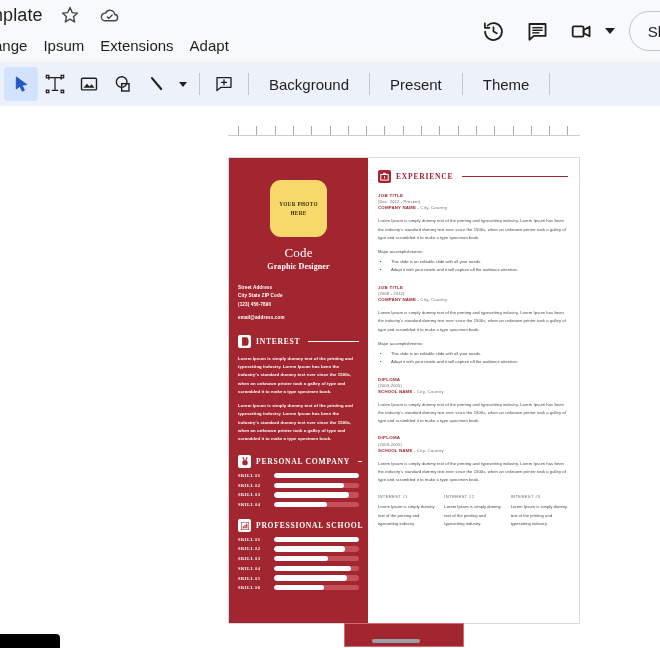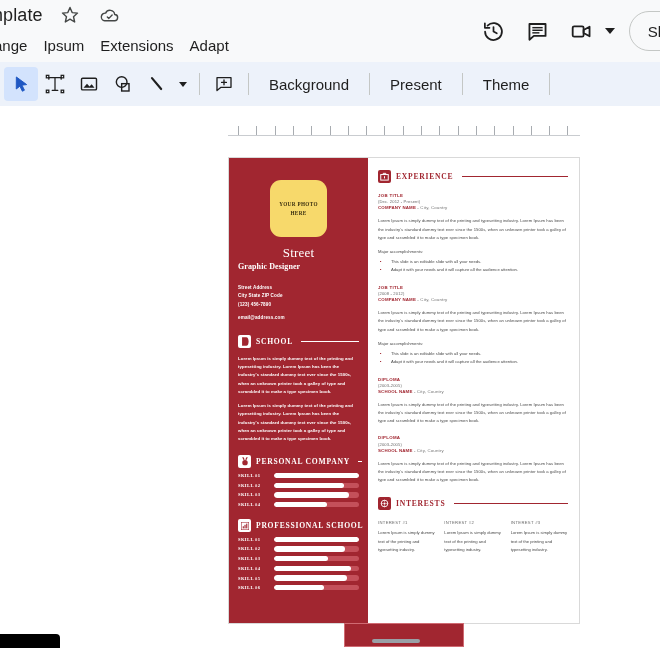--- a/index.html
+++ b/index.html
@@ -196,21 +196,21 @@
   }
   .person-name {
     text-align: center;
     font-family: "Liberation Serif", serif;
     font-size: 13px;
     margin-top: 8px;
     color: #ffffff;
     letter-spacing: 0.2px;
   }
   .person-role {
-    text-align: left;
+    text-align: center;
     font-family: "Liberation Serif", serif;
     font-size: 8px;
     font-weight: bold;
     margin-top: 1px;
     color: #ffffff;
     letter-spacing: 0.1px;
   }
   .contact {
     margin-top: 13px;
     font-size: 4.6px;
@@ -550,38 +550,38 @@
 
   <div class="canvas-area">
 
     <div class="slide">
 
       <div class="col-left">
         <div class="photo-box">
           <div>YOUR PHOTO</div>
           <div>HERE</div>
         </div>
-        <div class="person-name">Street</div>
+        <div class="person-name">Code</div>
         <div class="person-role">Graphic Designer</div>
 
         <div class="contact">
           <div>Street Address</div>
           <div>City State ZIP Code</div>
           <div>(123) 456-7890</div>
           <div class="gap"></div>
           <div>email@address.com</div>
         </div>
 
         <div class="sec-head">
           <div class="sec-icon">
             <svg width="8" height="9" viewBox="0 0 12 13" fill="#A12630">
                 <path d="M1.6 0h6.2c2.3 0 3.6 2.6 3.6 6.4S10.1 13 7.8 13H1.6z"></path>
               </svg>
           </div>
-          <div class="sec-title">SCHOOL</div>
+          <div class="sec-title">INTEREST</div>
           <div class="sec-rule"></div>
         </div>
         <div class="body-text">Lorem Ipsum is simply dummy text of the printing and typesetting industry. Lorem Ipsum has been the industry's standard dummy text ever since the 1500s, when an unknown printer took a galley of type and scrambled it to make a type specimen book.</div>
         <div class="body-text">Lorem Ipsum is simply dummy text of the printing and typesetting industry. Lorem Ipsum has been the industry's standard dummy text ever since the 1500s, when an unknown printer took a galley of type and scrambled it to make a type specimen book.</div>
 
         <div class="sec-head">
           <div class="sec-icon">
             <svg width="8" height="9" viewBox="0 0 12 13" fill="#A12630">
               <path d="M1.8 0h2.1l1.6 3.6L4 4.6zM10.2 0H8.1L6.5 3.6 7.9 4.6z"></path>
               <circle cx="6" cy="8.2" r="4.1"></circle>
@@ -727,34 +727,20 @@
               <div class="entry-desc">Lorem Ipsum is simply dummy text of the printing and typesetting industry. Lorem Ipsum has been the industry's standard dummy text ever since the 1500s, when an unknown printer took a galley of type and scrambled it to make a type specimen book.</div>
             </div>
             <div class="entry">
               <div class="entry-title">DIPLOMA</div>
               <div class="entry-date">(2003-2005)</div>
               <div class="entry-org"><b>SCHOOL NAME</b><span> - City, Country</span></div>
               <div class="entry-desc">Lorem Ipsum is simply dummy text of the printing and typesetting industry. Lorem Ipsum has been the industry's standard dummy text ever since the 1500s, when an unknown printer took a galley of type and scrambled it to make a type specimen book.</div>
             </div>
           </div>
 
-        <div class="rsec-head" style="margin-top:13px">
-          <div class="rsec-icon">
-            <svg width="9" height="9" viewBox="0 0 12 12" fill="none" stroke="#ffffff" stroke-width="1.2">
-              <circle cx="6" cy="6" r="4.4"></circle>
-              <circle cx="6" cy="6" r="1.5" fill="#ffffff" stroke="none"></circle>
-              <line x1="6" y1="1.6" x2="6" y2="3.4"></line>
-                <line x1="6" y1="8.6" x2="6" y2="10.4"></line>
-              <line x1="1.6" y1="6" x2="3.4" y2="6"></line>
-                <line x1="8.6" y1="6" x2="10.4" y2="6"></line>
-            </svg>
-          </div>
-          <div class="rsec-title">INTERESTS</div>
-          <div class="rsec-rule"></div>
-        </div>
         <div class="interests-grid" id="interests-grid">
             <div class="interest-col">
               <div class="interest-title">INTEREST #1</div>
               <div class="interest-text">Lorem Ipsum is simply dummy text of the printing and typesetting industry.</div>
             </div>
             <div class="interest-col">
               <div class="interest-title">INTEREST #2</div>
               <div class="interest-text">Lorem Ipsum is simply dummy text of the printing and typesetting industry.</div>
             </div>
             <div class="interest-col">

